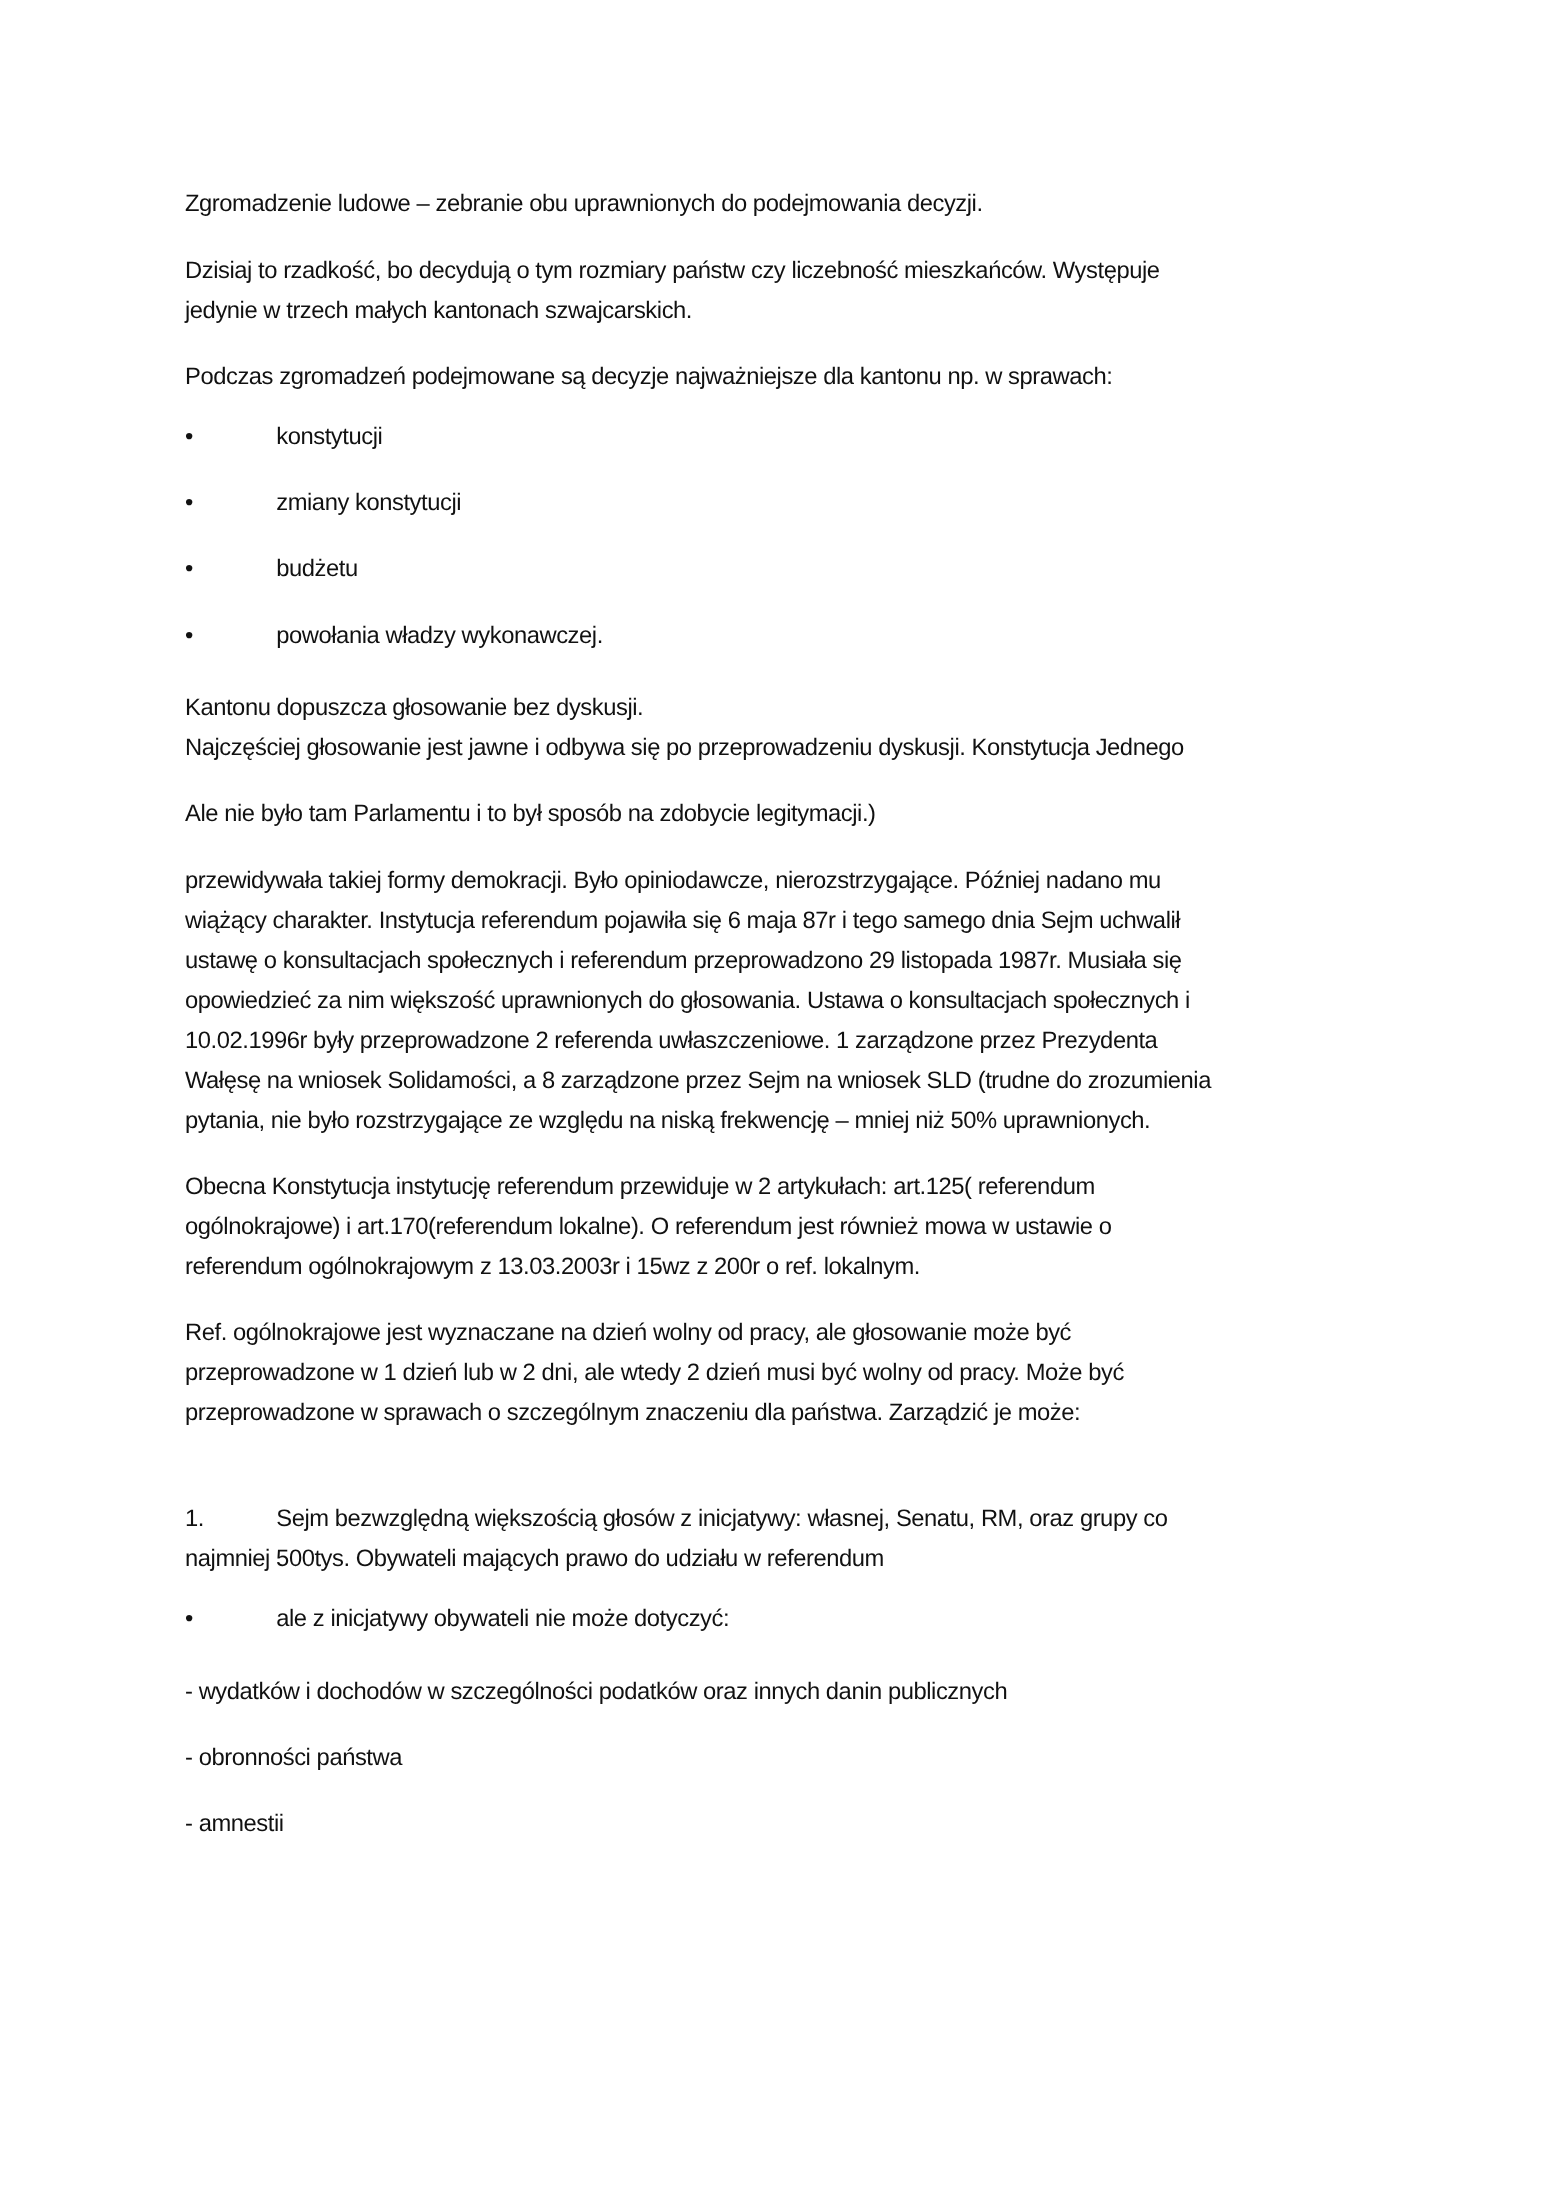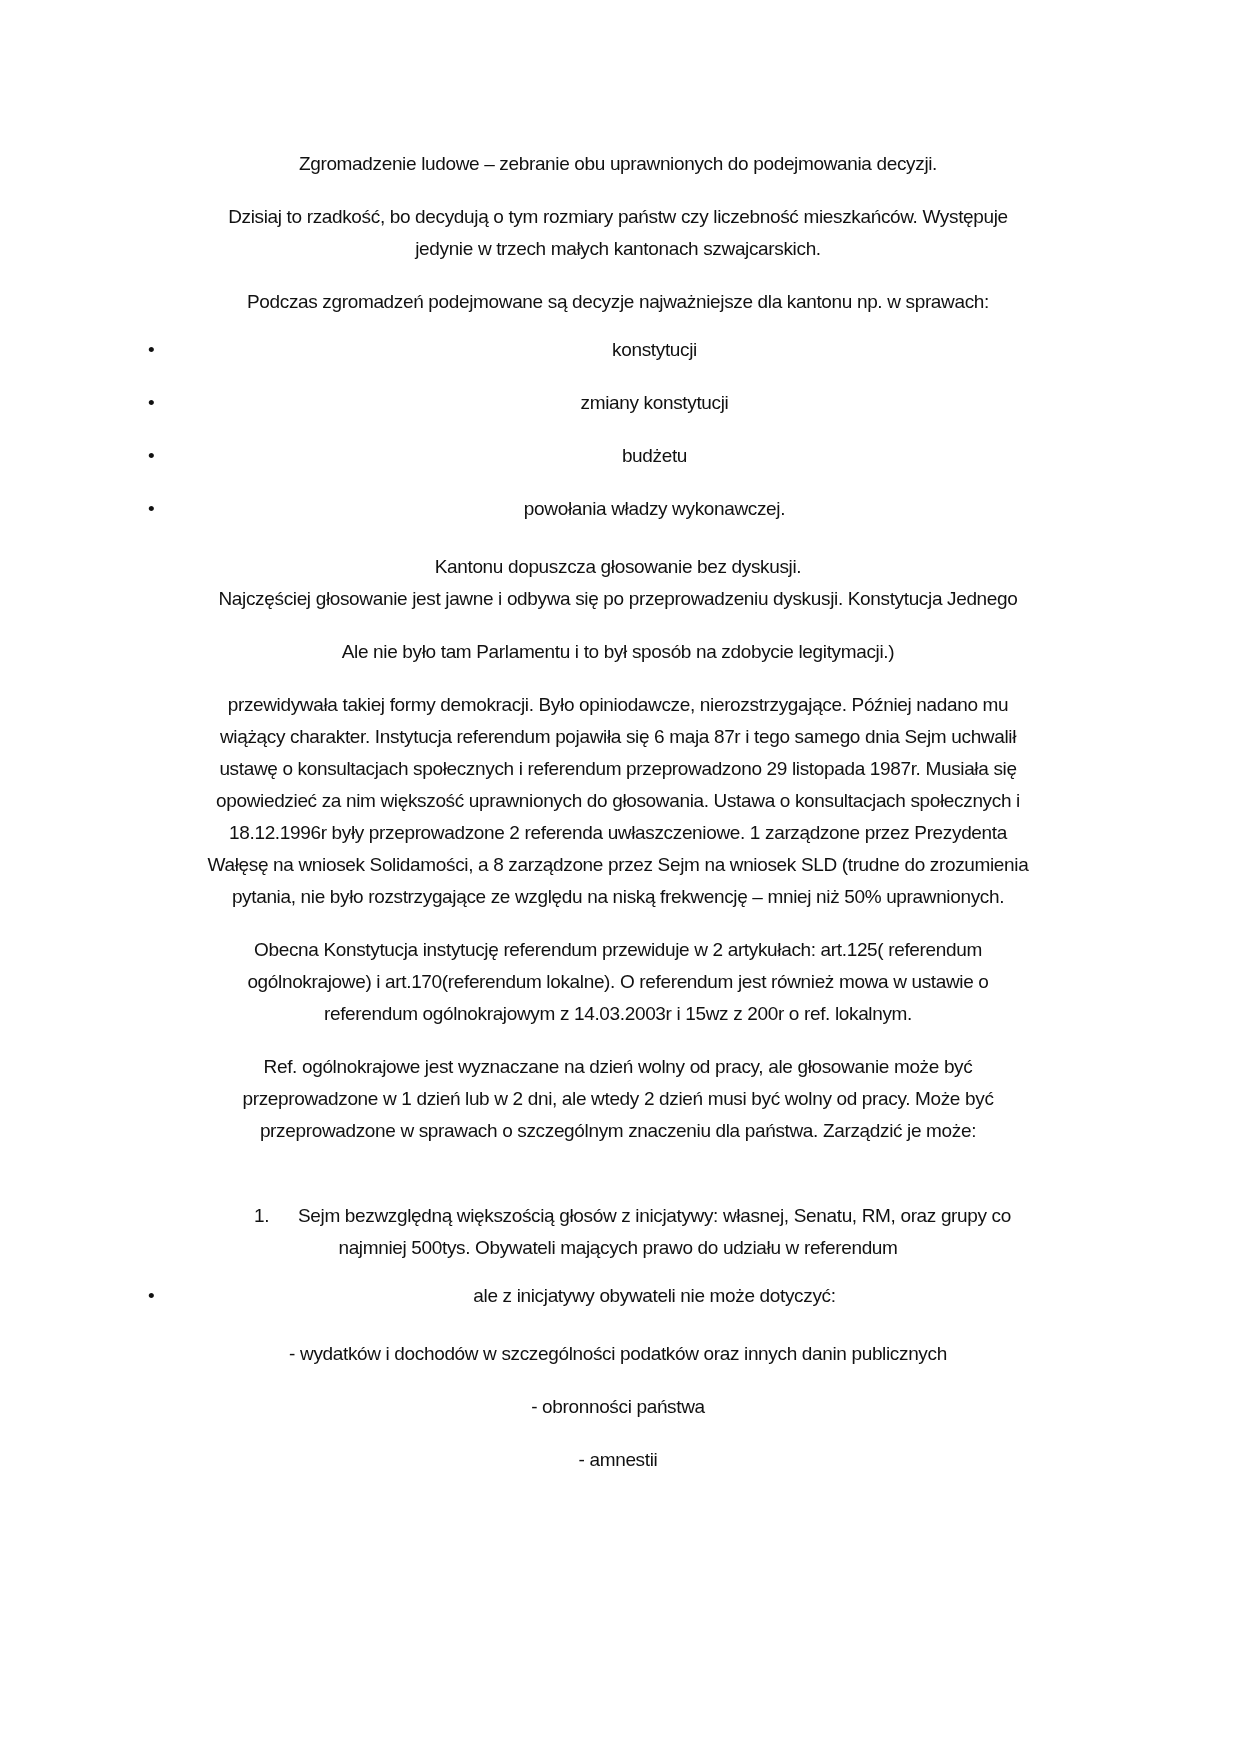--- a/index.html
+++ b/index.html
@@ -3,21 +3,21 @@
   <meta charset="utf-8">
   <style>
     html, body { margin: 0; padding: 0; background: #ffffff; }
     body { width: 1240px; height: 1754px; position: relative; overflow: hidden; }
     .page {
       position: absolute; left: 0; top: 0; width: 1240px; height: 1754px;
       background: #ffffff; color: #111111;
       font-family: "Liberation Sans", "DejaVu Sans", sans-serif;
       font-size: 19px; letter-spacing: -0.35px;
     }
-    .content { position: absolute; left: 148px; top: 148px; width: 940px; text-align: center; }
+    .content { position: absolute; left: 148px; top: 148px; width: 940px; }
     p { margin: 0; line-height: 32px; }
     .para { margin-bottom: 21px; }
     .li { position: relative; padding-left: 73px; height: 32px; margin-bottom: 21px; }
     .li .bullet { position: absolute; left: 0; top: 0; }
     .num { position: relative; text-indent: 0; }
     .num .marker { display: inline-block; width: 73px; }
     .gap { height: 32px; }
   </style>
 </head>
 <body>
@@ -60,29 +60,29 @@
 
     <div class="para">
       <p>Ale nie było tam Parlamentu i to był sposób na zdobycie legitymacji.)</p>
     </div>
 
     <div class="para">
       <p>przewidywała takiej formy demokracji. Było opiniodawcze, nierozstrzygające.  Później nadano mu</p>
       <p>wiążący charakter. Instytucja referendum pojawiła się 6 maja 87r i tego samego dnia Sejm uchwalił</p>
       <p>ustawę o konsultacjach społecznych i referendum przeprowadzono 29 listopada 1987r. Musiała się</p>
       <p>opowiedzieć za nim większość uprawnionych do głosowania. Ustawa o konsultacjach społecznych i</p>
-      <p>18.12.1996r były przeprowadzone 2 referenda uwłaszczeniowe. 1 zarządzone przez Prezydenta</p>
+      <p>10.02.1996r były przeprowadzone 2 referenda uwłaszczeniowe. 1 zarządzone przez Prezydenta</p>
       <p>Wałęsę na wniosek Solidamości, a 8 zarządzone przez Sejm na wniosek SLD (trudne do zrozumienia</p>
       <p>pytania, nie było rozstrzygające ze względu na niską frekwencję – mniej niż 50% uprawnionych.</p>
     </div>
 
     <div class="para">
       <p>Obecna Konstytucja instytucję referendum przewiduje w 2 artykułach: art.125( referendum</p>
       <p>ogólnokrajowe) i art.170(referendum lokalne). O referendum jest również mowa w ustawie o</p>
-      <p>referendum ogólnokrajowym z 14.03.2003r i 15wz z 200r o ref. lokalnym.</p>
+      <p>referendum ogólnokrajowym z 13.03.2003r i 15wz z 200r o ref. lokalnym.</p>
     </div>
 
     <div class="para">
       <p>Ref. ogólnokrajowe jest wyznaczane na dzień wolny od pracy, ale głosowanie może być</p>
       <p>przeprowadzone w 1 dzień lub w 2 dni, ale wtedy 2 dzień musi być wolny od pracy. Może być</p>
       <p>przeprowadzone w sprawach o szczególnym znaczeniu dla państwa. Zarządzić je może:</p>
     </div>
 
     <div class="gap"></div>
 

